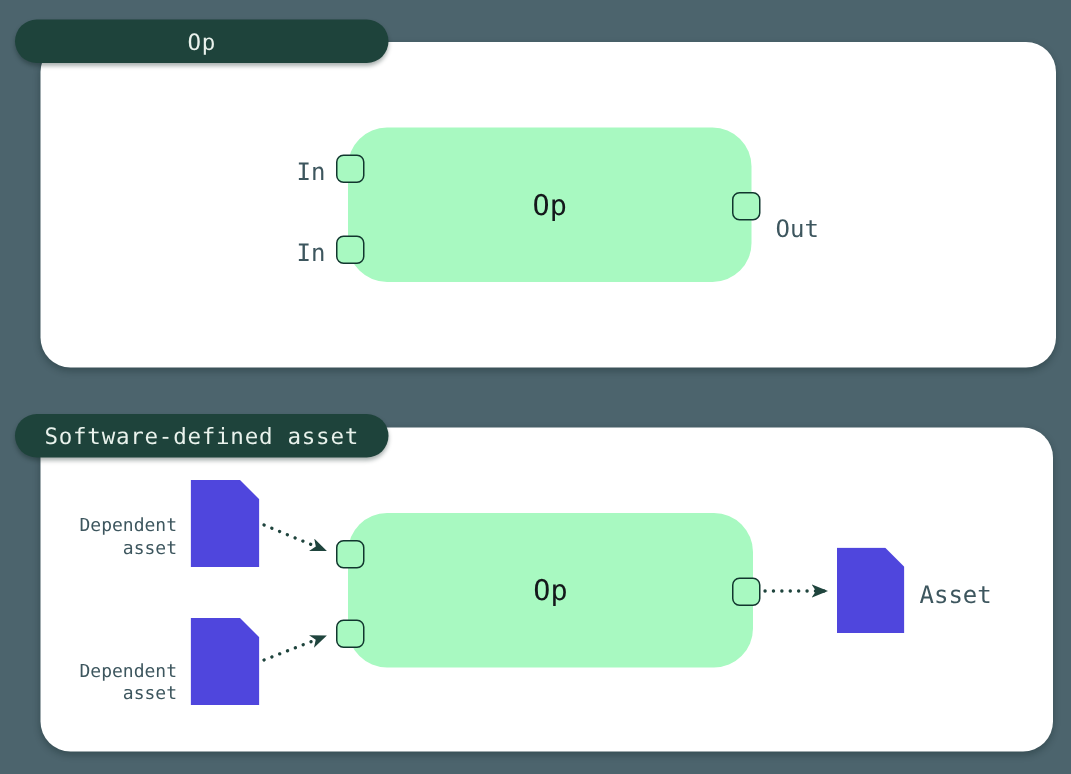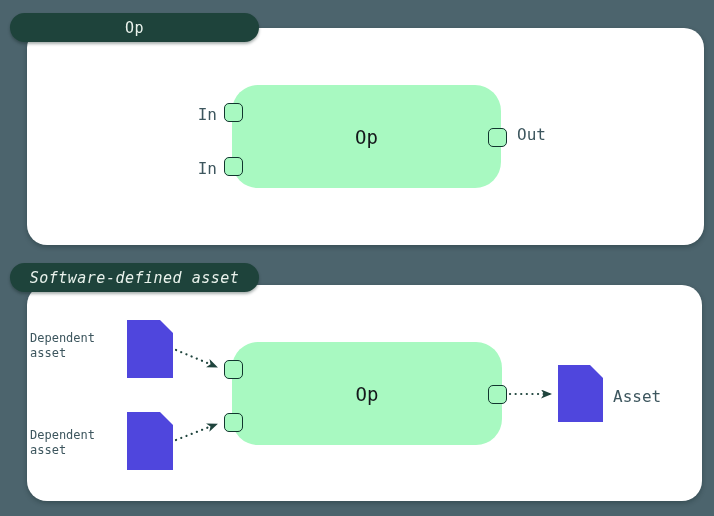--- a/index.html
+++ b/index.html
@@ -12,21 +12,21 @@
   .stage{position:relative;width:714px;height:432px;}
   .tab{
     position:absolute;left:10px;width:249px;height:29px;
     background:#1e433b;border-radius:15px;
     display:flex;align-items:center;justify-content:center;
     color:#e9f2ec;font-size:15px;letter-spacing:.5px;
     box-shadow:0 2px 3px rgba(8,28,26,.35);
     z-index:3;
   }
   .tab.t1{top:13px;}
-  .tab.t2{top:263px;font-style:italic;}
+  .tab.t2{top:276px;}
   .panel{
     position:absolute;left:27px;width:677px;height:217px;
     background:#ffffff;border-radius:20px;
     box-shadow:0 2px 5px rgba(8,28,26,.30);
     z-index:1;
   }
   .panel.p1{top:28px;}
   .panel.p2{top:285px;width:675px;height:216px;}
   .op-node{
     position:absolute;background:#a8f9c1;border-radius:26px;
@@ -49,21 +49,21 @@
   .doc{
     position:absolute;background:#4f46dd;
     clip-path:polygon(0 0, calc(100% - 13px) 0, 100% 13px, 100% 100%, 0 100%);
     z-index:2;
   }
   .doc.d1{left:127px;top:320px;width:46px;height:58px;}
   .doc.d2{left:127px;top:412px;width:46px;height:58px;}
   .doc.dout{left:558px;top:365px;width:45px;height:57px;}
   .dep-label{
     position:absolute;font-size:12px;line-height:15px;color:#3d565e;
-    text-align:left;width:88px;left:30px;z-index:2;
+    text-align:right;width:88px;left:30px;z-index:2;margin-top:12px;
   }
   .arrows{position:absolute;left:0;top:0;width:714px;height:516px;z-index:3;pointer-events:none;}
 </style>
 </head>
 <body>
 
 <div class="stage">
 
   <div class="tab t1">
     <span>Op</span>
@@ -75,21 +75,21 @@
     <span>Op</span>
   </div>
 
   <div class="io-label right-align" style="left:150px;top:105px;width:67px;">In</div>
   <div class="handle" style="left:224px;top:103px;"></div>
 
   <div class="io-label right-align" style="left:150px;top:159px;width:67px;">In</div>
   <div class="handle" style="left:224px;top:157px;"></div>
 
   <div class="handle" style="left:488px;top:128px;"></div>
-  <div class="io-label" style="left:517px;top:125px;">Out</div>
+  <div class="io-label" style="left:517px;top:143px;">Out</div>
 
   <div class="tab t2">
     <span>Software-defined asset</span>
   </div>
 
   <div class="panel p2"></div>
 
   <div class="dep-label" style="top:331px;">
     <div>Dependent</div>
     <div>asset</div>

